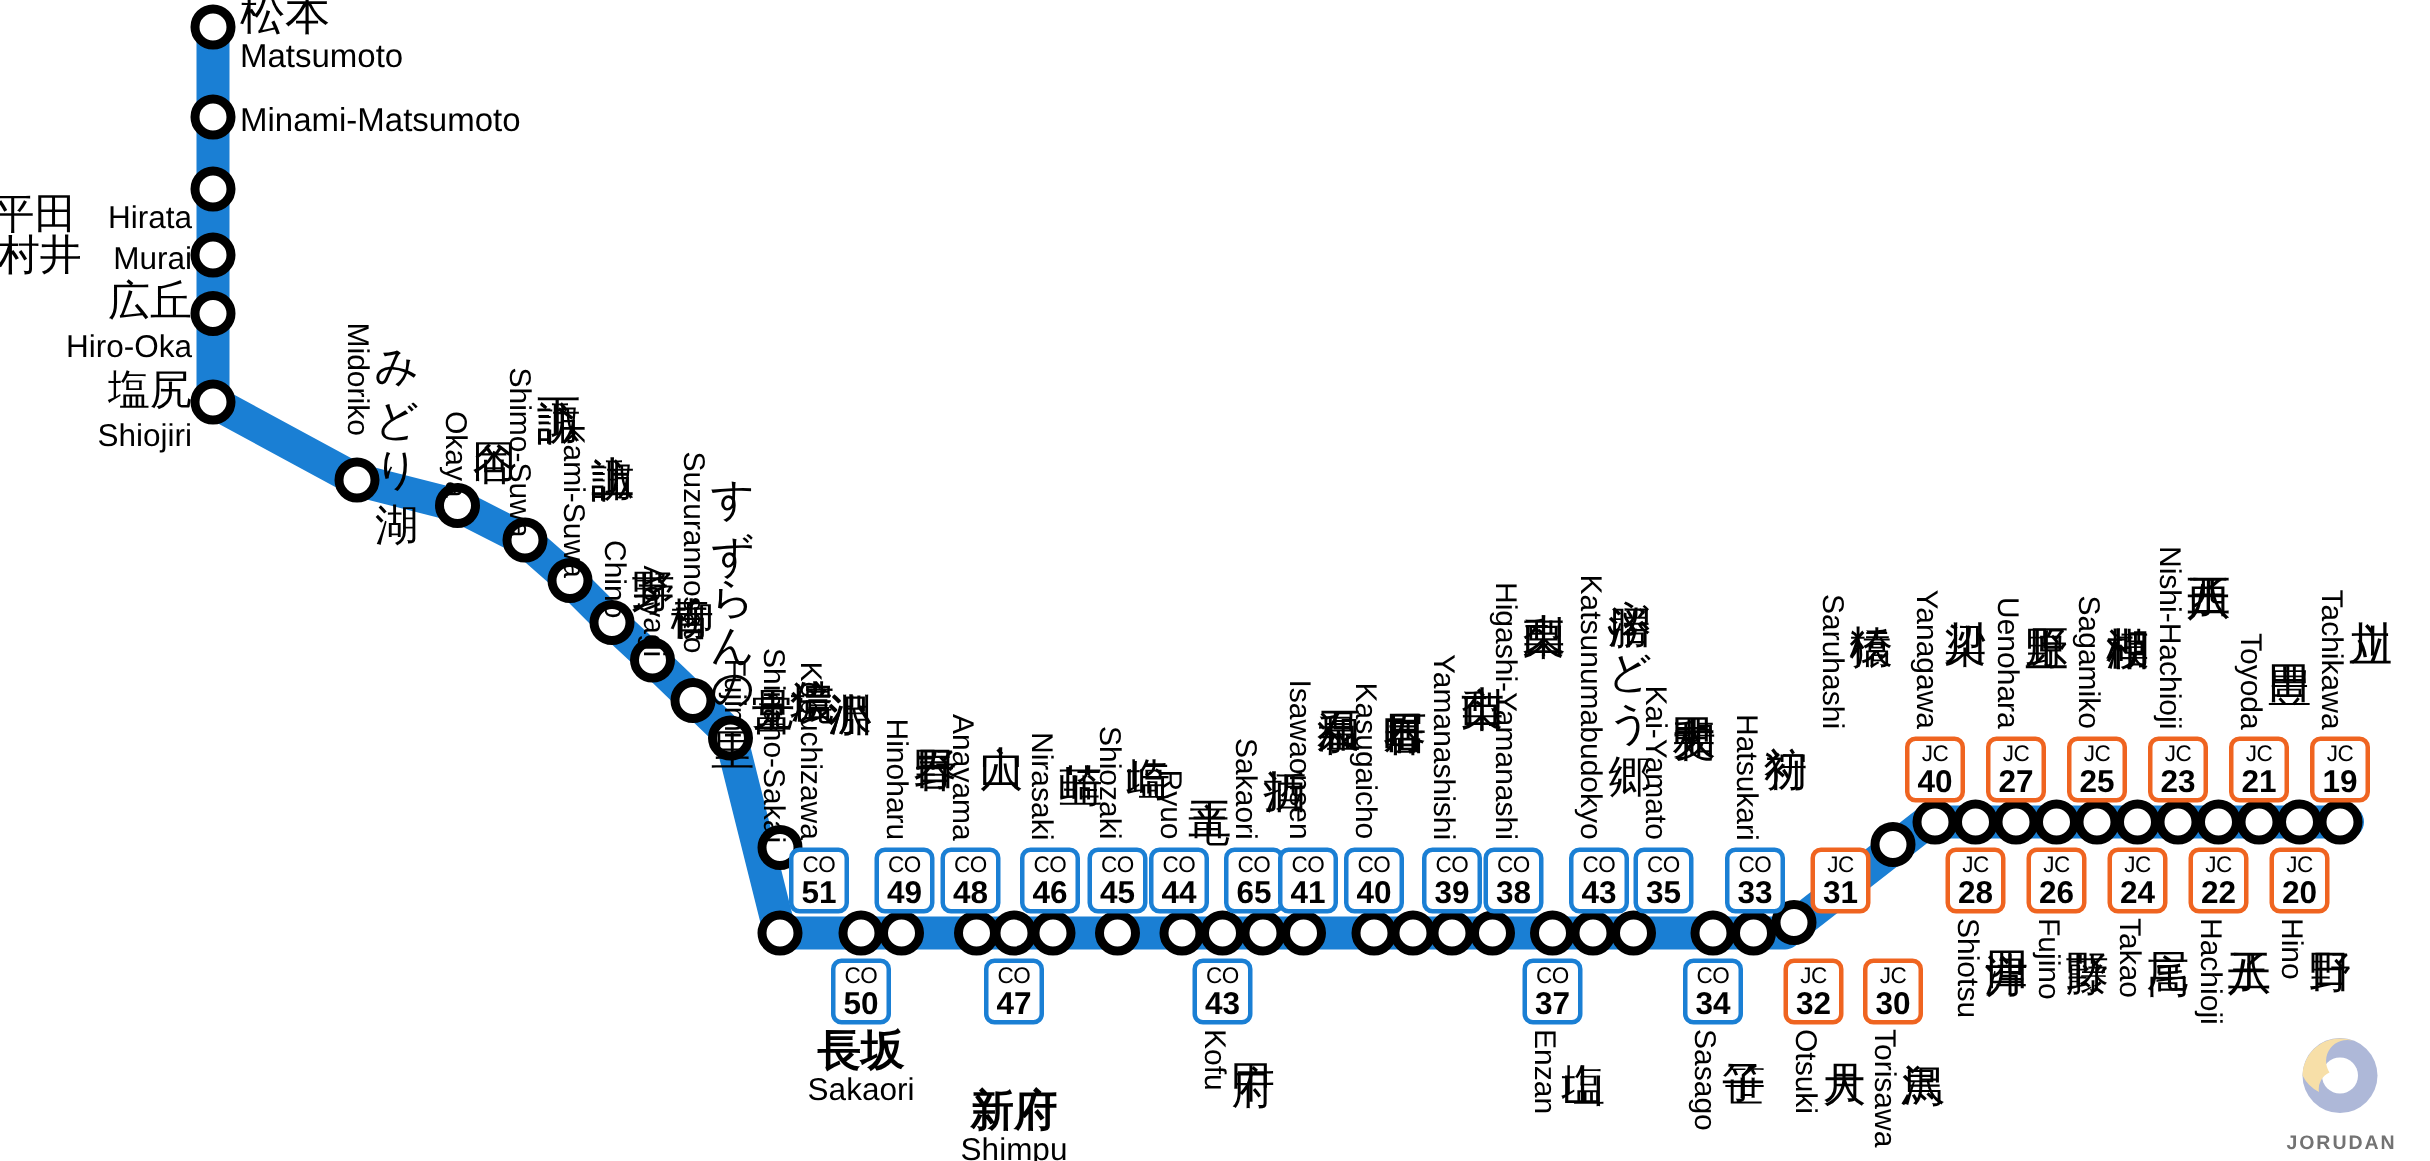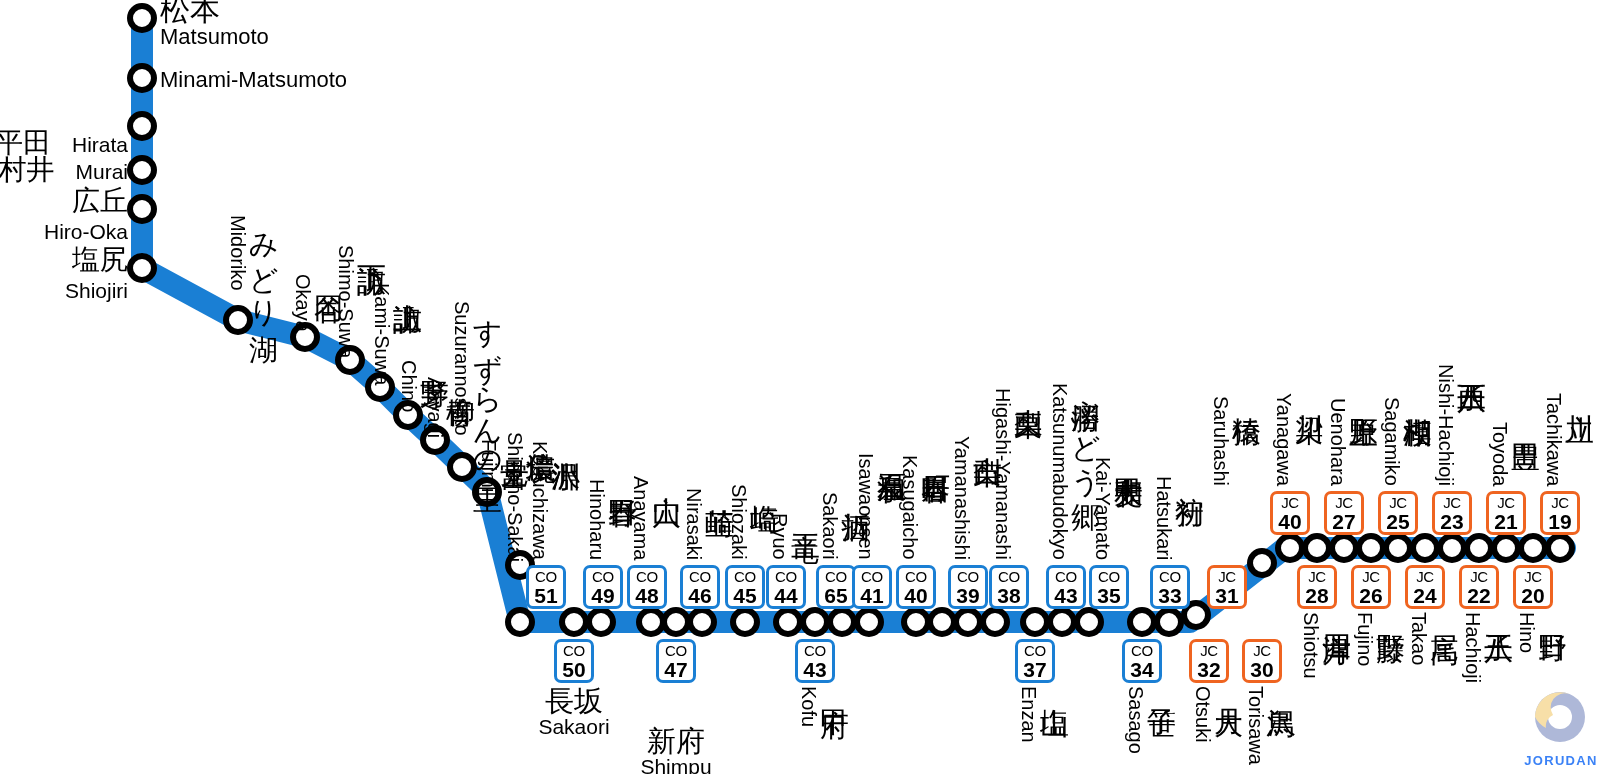--- a/index.html
+++ b/index.html
@@ -46,26 +46,26 @@
   
   .stackb{position:absolute;display:flex;flex-direction:row-reverse;
           align-items:flex-start;}
   .stackb .ja{writing-mode:vertical-rl;text-orientation:upright;
               font-size:29px;line-height:1.0;color:#000;}
   .stackb .en{writing-mode:vertical-rl;font-size:20px;line-height:1.0;
               color:#000;margin-right:1px;}
 
   
   .hb{position:absolute;text-align:center;transform:translateX(-50%);}
-  .hb .ja{font-size:29px;display:block;line-height:1.05;}
+  .hb .ja{font-size:29px;display:block;line-height:1.05;font-weight:bold;}
   .hb .en{font-size:21px;display:block;line-height:1.05;}
 
   
   #logo{position:absolute;right:16px;bottom:6px;width:86px;height:82px;}
-  #logo .wm{font-size:13px;letter-spacing:1.3px;color:#3b82f6;
+  #logo .wm{font-size:13px;letter-spacing:1.3px;color:#737373;
             text-align:center;font-weight:bold;margin-top:1px;}
 </style>
 </head>
 <body>
 
 <div id="map">
 
   <svg id="lines" viewBox="0 0 1620 774">
     <polyline points="142,18 142,268 238,320 305,337 350,360 375,382 405,412 432,437 458,462 487,490 520,622 1190,622 1285,548 1565,548" fill="none" stroke="#1a7fd4" stroke-width="22" stroke-linejoin="round" stroke-linecap="round"></polyline>
   </svg>

